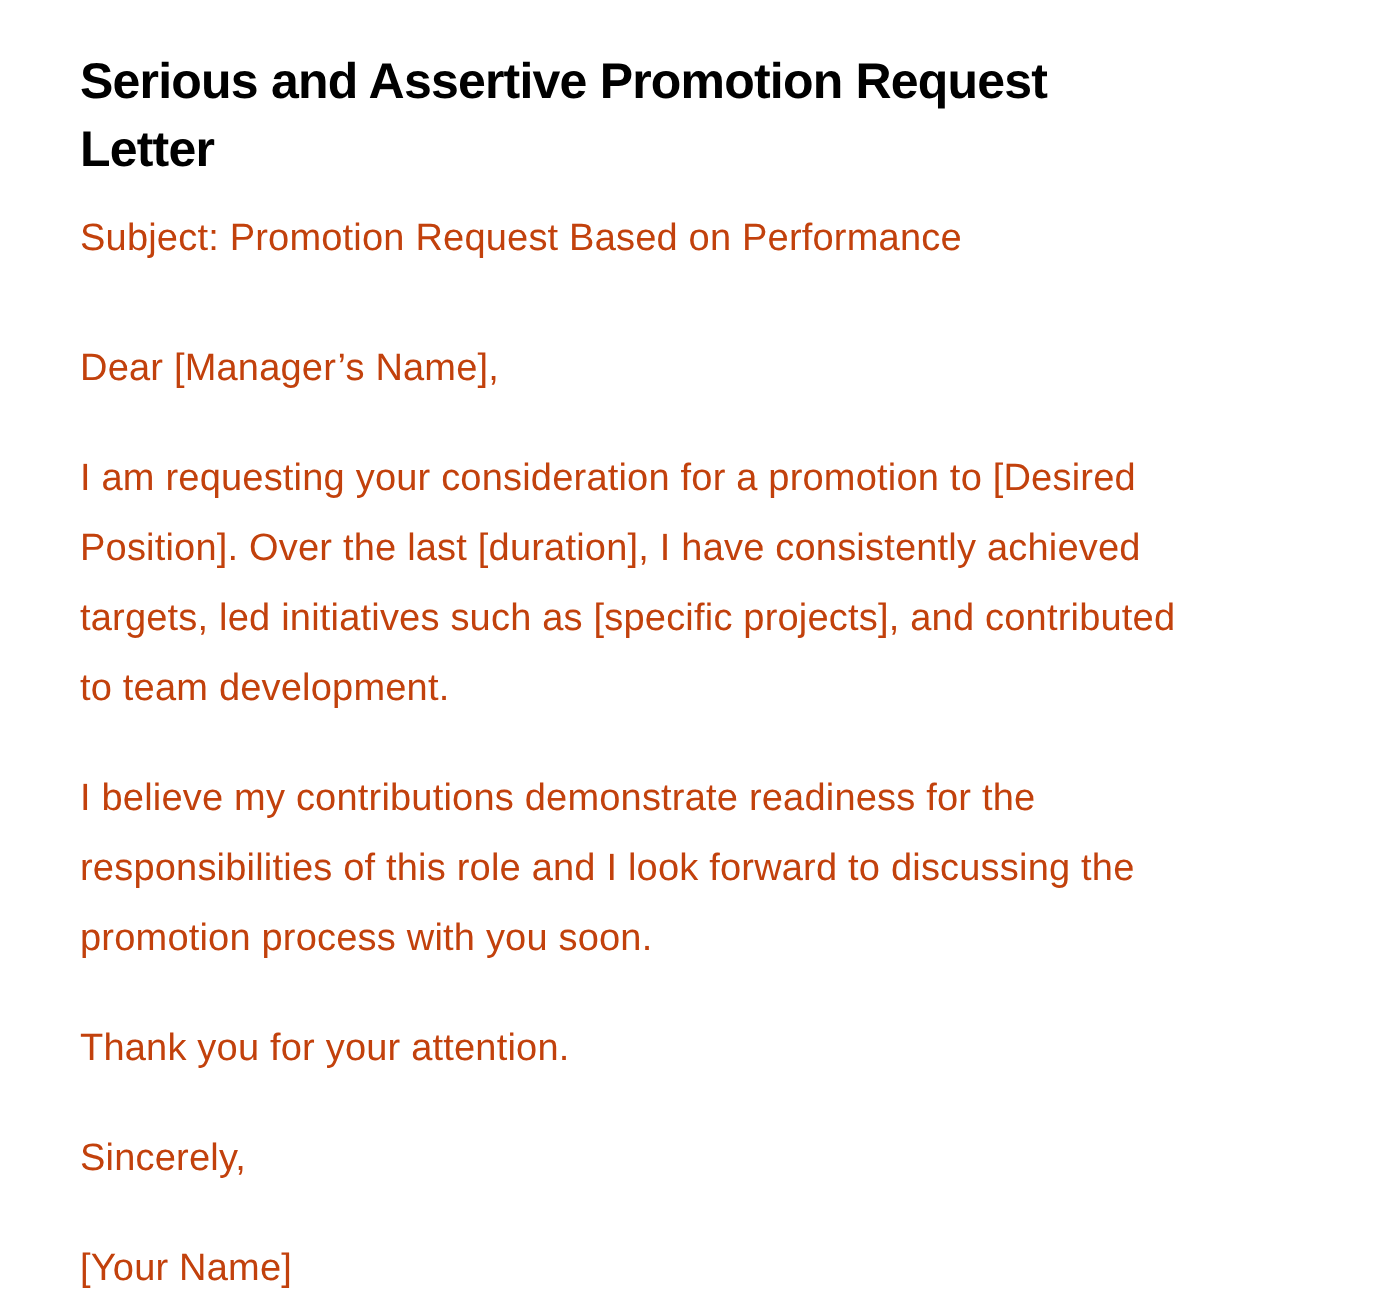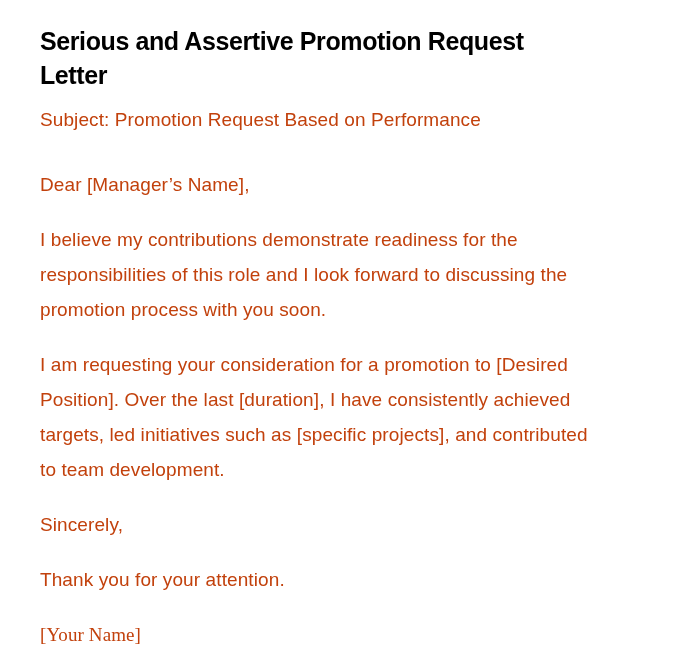--- a/index.html
+++ b/index.html
@@ -35,27 +35,27 @@
       margin: 0;
       color: #c2410c;
       letter-spacing: 0.1px;
     }
     .subject { margin-top: 10px; }
     .greeting { margin-top: 30px; }
     .body1 { margin-top: 20px; }
     .body2 { margin-top: 20px; }
     .thanks { margin-top: 20px; }
     .signoff { margin-top: 20px; }
-    .signature { margin-top: 20px; font-family: Liberation Serif, serif; }
+    .signature { margin-top: 20px; }
   </style>
 </head>
 <body>
 
 <div class="page">
   <h1 class="title">Serious and Assertive Promotion Request Letter</h1>
   <p class="para subject">Subject: Promotion Request Based on Performance</p>
   <p class="para greeting">Dear [Manager’s Name],</p>
+  <p class="para body1">I am requesting your consideration for a promotion to [Desired Position]. Over the last [duration], I have consistently achieved targets, led initiatives such as [specific projects], and contributed to team development.</p>
   <p class="para body2">I believe my contributions demonstrate readiness for the responsibilities of this role and I look forward to discussing the promotion process with you soon.</p>
-  <p class="para body1">I am requesting your consideration for a promotion to [Desired Position]. Over the last [duration], I have consistently achieved targets, led initiatives such as [specific projects], and contributed to team development.</p>
+  <p class="para thanks">Thank you for your attention.</p>
   <p class="para signoff">Sincerely,</p>
-  <p class="para thanks">Thank you for your attention.</p>
   <p class="para signature">[Your Name]</p>
 </div>
 
 </body></html>

